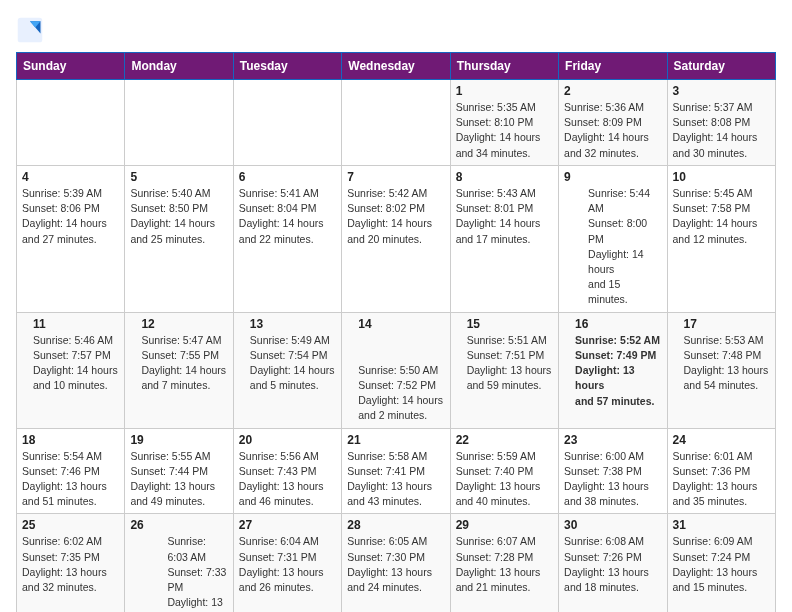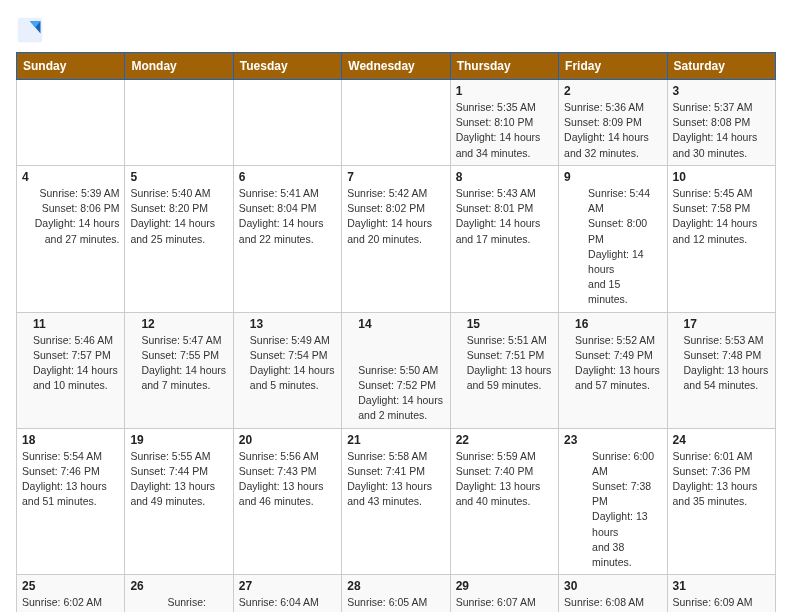--- a/index.html
+++ b/index.html
@@ -43,21 +43,21 @@
     .location {
       font-size: 16px;
       color: #444;
     }
     .calendar {
       width: 100%;
       border-collapse: collapse;
       font-size: 11px;
     }
     .calendar th {
-      background-color: #a16207;
+      background-color: #701a75;
       color: #fff;
       text-align: left;
       padding: 6px 6px;
       font-size: 12px;
       border: 1px solid #1565c0;
     }
     .calendar td {
       border: 1px solid #ccc;
       vertical-align: top;
       padding: 4px 5px;
@@ -149,29 +149,29 @@
           <div class="day-num">3</div>
           <div class="day-info" style="white-space: pre-line;">Sunrise: 5:37 AM
 Sunset: 8:08 PM
 Daylight: 14 hours
 and 30 minutes.</div>
         </td>
       </tr>
       <tr class="row-week2">
         <td>
           <div class="day-num">4</div>
-          <div class="day-info" style="white-space: pre-line; text-align: right;">Sunrise: 5:39 AM
+          <div class="day-info" style="white-space: pre-line;">Sunrise: 5:39 AM
 Sunset: 8:06 PM
 Daylight: 14 hours
 and 27 minutes.</div>
         </td>
         <td>
           <div class="day-num">5</div>
           <div class="day-info" style="white-space: pre-line;">Sunrise: 5:40 AM
-Sunset: 8:20 PM
+Sunset: 8:50 PM
 Daylight: 14 hours
 and 25 minutes.</div>
         </td>
         <td>
           <div class="day-num">6</div>
           <div class="day-info" style="white-space: pre-line;">Sunrise: 5:41 AM
 Sunset: 8:04 PM
 Daylight: 14 hours
 and 22 minutes.</div>
         </td>
@@ -235,21 +235,21 @@
         </td>
         <td>
           <div class="day-num">15</div>
           <div class="day-info" style="white-space: pre-line;">Sunrise: 5:51 AM
 Sunset: 7:51 PM
 Daylight: 13 hours
 and 59 minutes.</div>
         </td>
         <td>
           <div class="day-num">16</div>
-          <div class="day-info" style="white-space: pre-line;">Sunrise: 5:52 AM
+          <div class="day-info" style="white-space: pre-line; font-weight: bold;">Sunrise: 5:52 AM
 Sunset: 7:49 PM
 Daylight: 13 hours
 and 57 minutes.</div>
         </td>
         <td>
           <div class="day-num">17</div>
           <div class="day-info" style="white-space: pre-line;">Sunrise: 5:53 AM
 Sunset: 7:48 PM
 Daylight: 13 hours
 and 54 minutes.</div>
@@ -286,21 +286,21 @@
         </td>
         <td>
           <div class="day-num">22</div>
           <div class="day-info" style="white-space: pre-line;">Sunrise: 5:59 AM
 Sunset: 7:40 PM
 Daylight: 13 hours
 and 40 minutes.</div>
         </td>
         <td>
           <div class="day-num">23</div>
-          <div class="day-info" style="white-space: pre-line; margin-left: 28px;">Sunrise: 6:00 AM
+          <div class="day-info" style="white-space: pre-line;">Sunrise: 6:00 AM
 Sunset: 7:38 PM
 Daylight: 13 hours
 and 38 minutes.</div>
         </td>
         <td>
           <div class="day-num">24</div>
           <div class="day-info" style="white-space: pre-line;">Sunrise: 6:01 AM
 Sunset: 7:36 PM
 Daylight: 13 hours
 and 35 minutes.</div>

